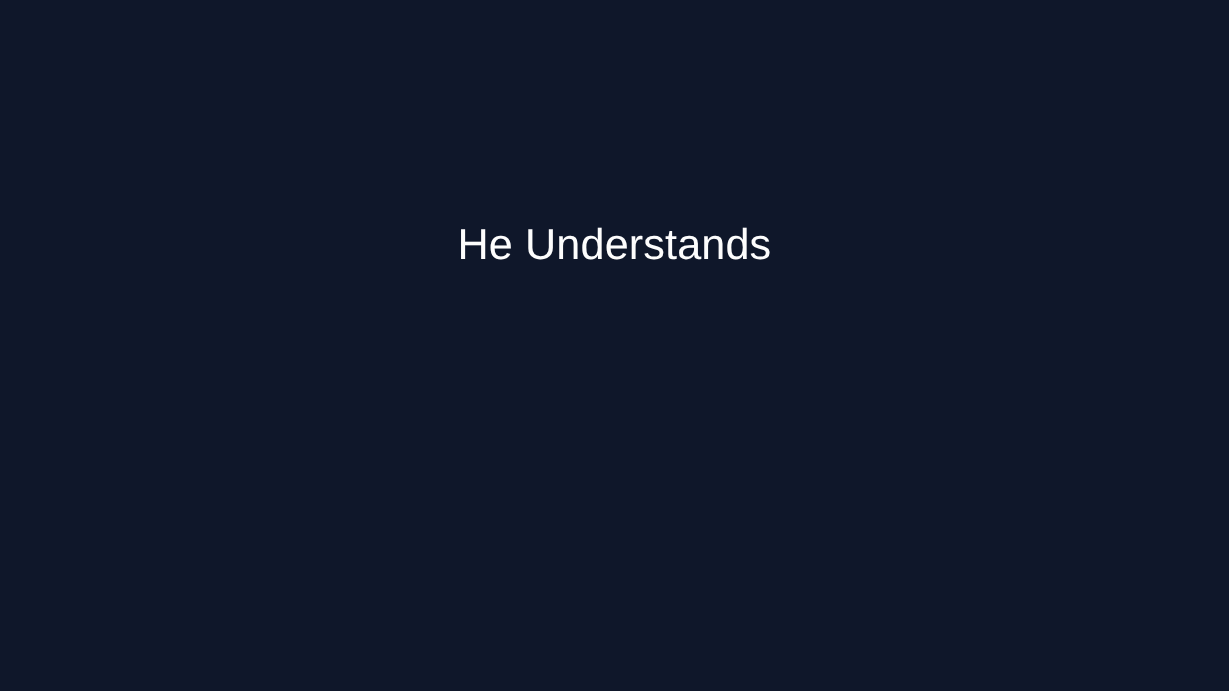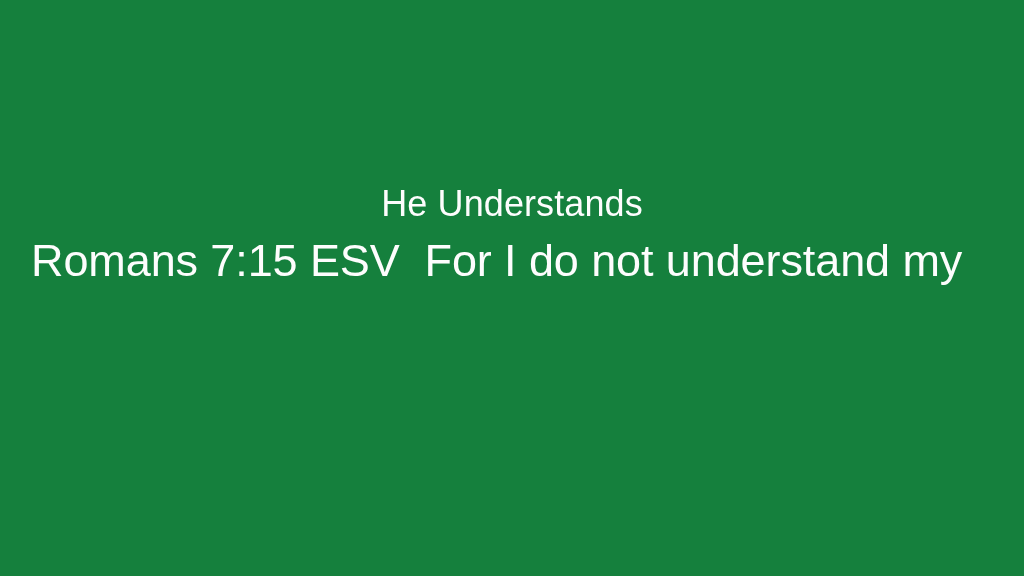--- a/index.html
+++ b/index.html
@@ -6,21 +6,21 @@
   html, body {
     margin: 0;
     padding: 0;
     background: #000000;
   }
 
   .slide {
     position: relative;
     width: 1024px;
     height: 576px;
-    background: #15803d;
+    background: #0f172a;
     overflow: hidden;
     font-family: "Liberation Sans", sans-serif;
     -webkit-font-smoothing: antialiased;
   }
 
   
   .slide-title {
     position: absolute;
     left: 0;
     right: 0;
@@ -53,16 +53,15 @@
   }
 </style>
 </head>
 <body>
 
 <div class="slide">
 
   <div class="slide-title">He Understands</div>
 
   <div class="scripture-body">
-    <span class="scripture-line">Romans 7:15 ESV  For I do not understand my</span>
   </div>
 
 </div>
 
 </body></html>

